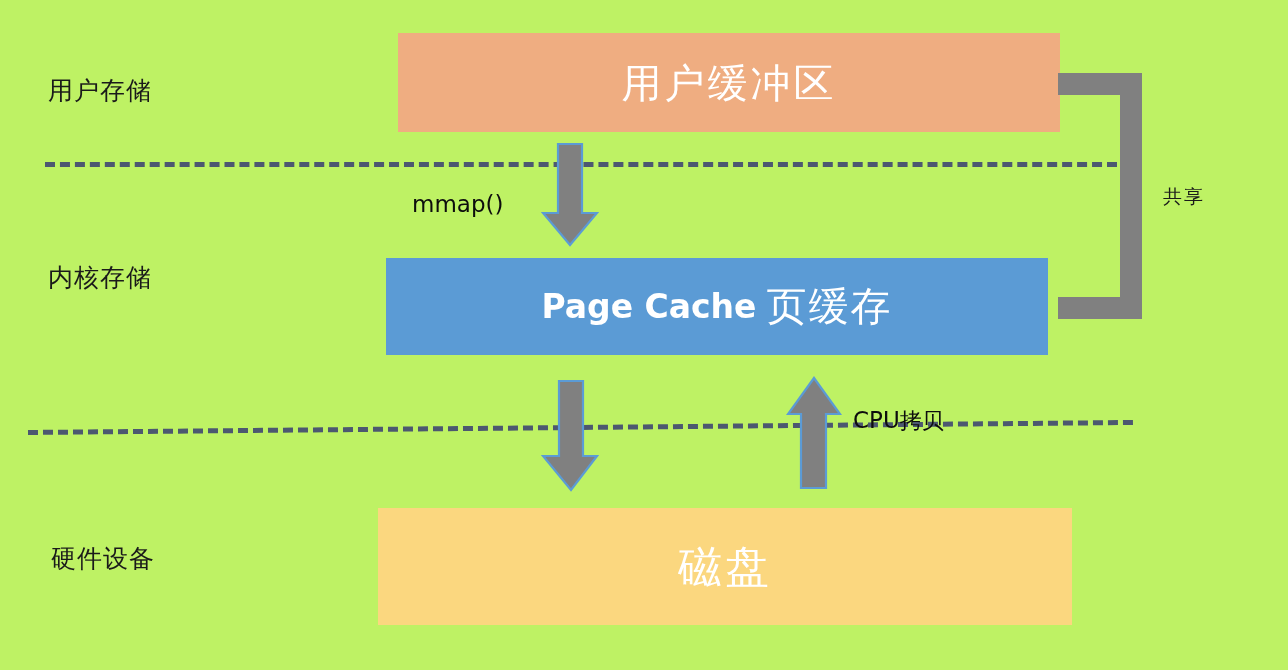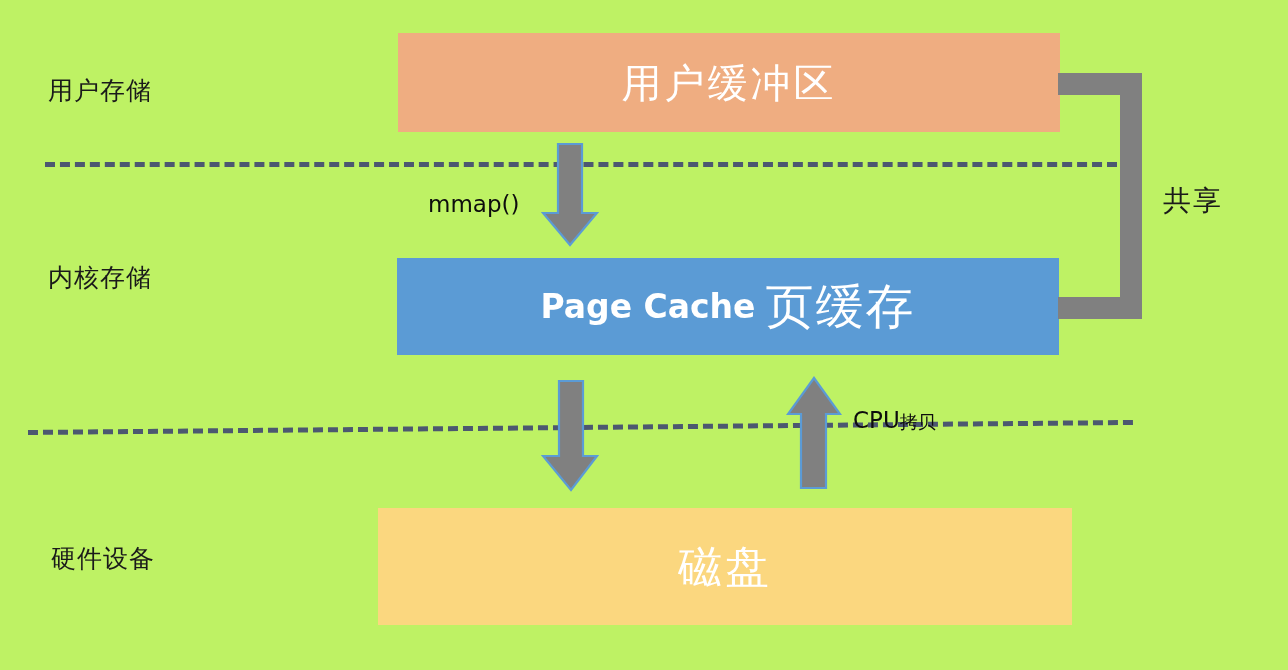--- a/index.html
+++ b/index.html
@@ -50,37 +50,37 @@
     width: 662px;
     height: 99px;
     background: #EFAD81;
   }
   #user-buffer-block .block-text {
     font-size: 40px;
     letter-spacing: 3px;
   }
 
   #page-cache-block {
-    left: 397px;
+    left: 386px;
     top: 258px;
     width: 662px;
     height: 97px;
     background: #5B9BD5;
     align-items: center;
   }
   #page-cache-block .pc-en {
     font-family: "DejaVu Sans", "Liberation Sans", sans-serif;
     font-weight: bold;
     font-size: 33px;
     color: #ffffff;
     letter-spacing: 0px;
   }
   #page-cache-block .pc-cn {
     font-family: Liberation Mono, monospace;
-    font-size: 48px;
+    font-size: 40px;
     color: #ffffff;
     letter-spacing: 2px;
     margin-left: 10px;
   }
 
   #disk-block {
     left: 378px;
     top: 508px;
     width: 694px;
     height: 117px;
@@ -122,29 +122,29 @@
 
   
   .inline-label {
     position: absolute;
     font-family: "DejaVu Sans", "Liberation Sans", sans-serif;
     font-size: 23px;
     color: #0d0d0d;
     white-space: nowrap;
     line-height: 1;
   }
-  #mmap-label { left: 428px; top: 193px; }
+  #mmap-label { left: 412px; top: 193px; }
   #cpu-copy-label {
     left: 853px;
     top: 409px;
     font-size: 23px;
   }
   #cpu-copy-label .cn {
     font-family: Liberation Mono, monospace;
-    font-size: 18px;
+    font-size: 22px;
   }
 
   
   #share-bracket {
     position: absolute;
     left: 1058px;
     top: 73px;
     width: 84px;
     height: 246px;
   }
@@ -154,21 +154,21 @@
   }
   #share-bracket .bar-top    { left: 0;   top: 0;    width: 84px; height: 22px; }
   #share-bracket .bar-right  { left: 62px;top: 0;    width: 22px; height: 246px; }
   #share-bracket .bar-bottom { left: 0;   top: 224px;width: 84px; height: 22px; }
 
   #share-label {
     position: absolute;
     left: 1163px;
     top: 187px;
     font-family: "DejaVu Serif", "Liberation Serif", serif;
-    font-size: 28px;
+    font-size: 19px;
     color: #1a1a1a;
     letter-spacing: 2px;
     white-space: nowrap;
     line-height: 1;
   }
 </style>
 </head>
 <body>
 
 <div id="canvas">

